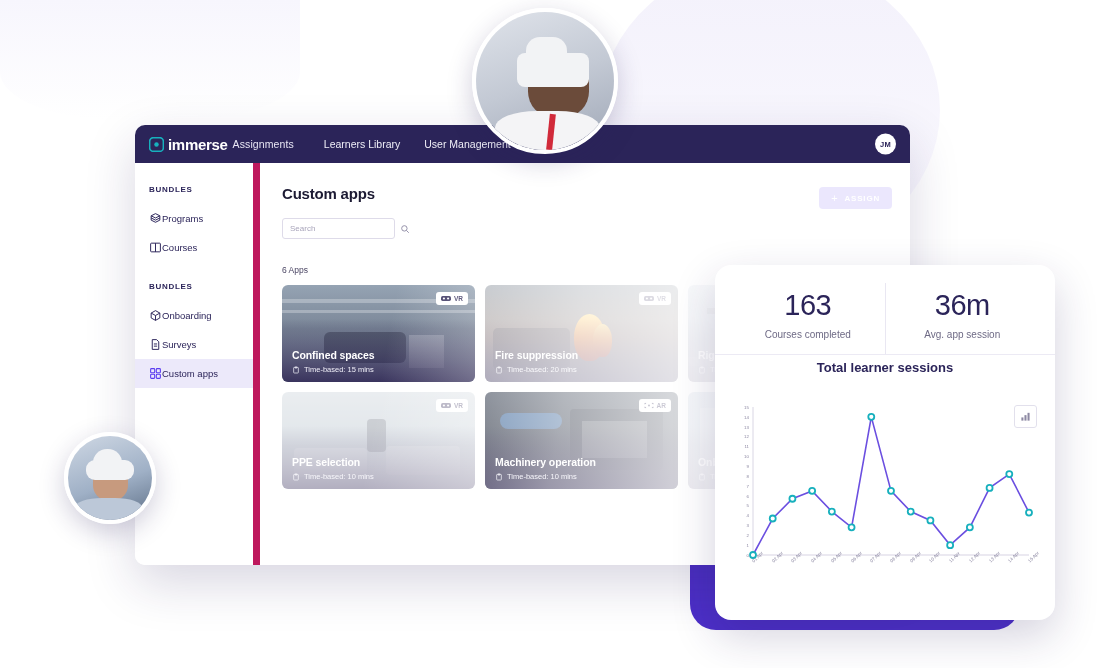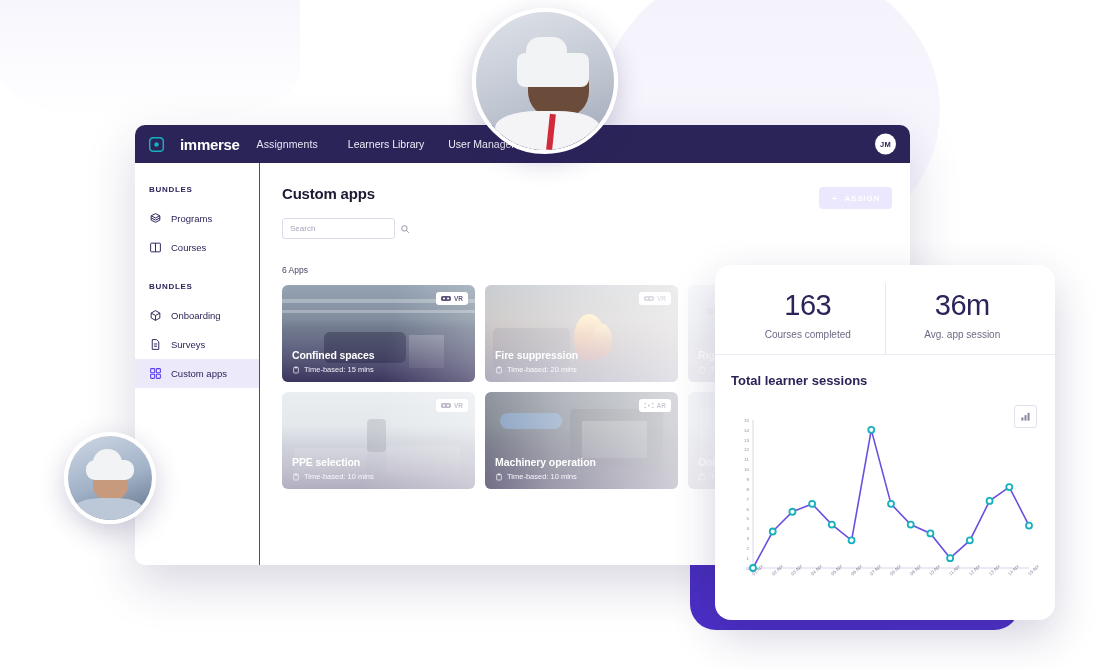--- a/index.html
+++ b/index.html
@@ -27,21 +27,21 @@
   
   .window {
     position: absolute; left: 135px; top: 125px; width: 775px; height: 440px;
     background: #ffffff; border-radius: 10px; overflow: hidden;
     box-shadow: 0 18px 50px rgba(40,30,90,.18);
   }
   .topbar {
     height: 38px; background: #2b2459; display: flex; align-items: center;
     padding: 0 14px; position: relative;
   }
-  .logo-wrap { display: flex; align-items: center; gap: 16px; }
+  .logo-wrap { display: flex; align-items: center; gap: 4px; }
   .logo-mark { width: 15px; height: 15px; position: relative; }
   .logo-mark svg { display: block; }
   .logo-text { color: #ffffff; font-size: 15px; font-weight: bold; letter-spacing: -0.3px; }
   .logo-sub { color: #e8e6f4; font-size: 10.5px; margin-left: 1px; letter-spacing: .1px; }
   .nav { display: flex; align-items: center; gap: 24px; margin-left: 30px; }
   .nav-item {
     color: #efeef7; font-size: 10.5px; display: flex; align-items: center; gap: 5px;
     cursor: pointer; white-space: nowrap;
   }
   .caret { width: 0; height: 0; border-left: 4px solid transparent; border-right: 4px solid transparent;
@@ -50,26 +50,26 @@
     position: absolute; right: 14px; top: 50%; transform: translateY(-50%);
     width: 21px; height: 21px; border-radius: 50%; background: #ffffff;
     color: #2b2459; font-size: 7.5px; font-weight: bold;
     display: flex; align-items: center; justify-content: center; letter-spacing: .2px;
   }
 
   .body-row { display: flex; height: calc(100% - 38px); }
 
   
   .sidebar { width: 125px; background: #ffffff; padding-top: 22px; flex: 0 0 125px;
-             border-right: 1px solid #be185d; }
+             border-right: 7px solid #be185d; }
   .side-head { font-size: 8px; font-weight: bold; color: #2b2459; letter-spacing: .7px;
                padding: 0 0 0 14px; margin-bottom: 10px; }
   .side-head.second { margin-top: 20px; }
   .side-item {
-    display: flex; align-items: center; gap: 9px; padding: 8px 0 8px 14px;
+    display: flex; align-items: center; padding: 8px 0 8px 14px;
     font-size: 9.5px; color: #2b2459; cursor: pointer;
   }
   .side-item.active { background: #ece9fa; }
   .side-ico { width: 13px; height: 13px; flex: 0 0 13px; display:block; }
 
   
   .main { flex: 1; position: relative; padding: 22px 0 0 22px; overflow: hidden; }
   .page-title { font-size: 15px; font-weight: bold; color: #1c1a33; letter-spacing: -.2px; }
   .assign-btn {
     position: absolute; right: 18px; top: 24px; background: #5b3df0; color: #fff;
@@ -148,22 +148,22 @@
     background: #ffffff; border-radius: 16px;
     box-shadow: 0 16px 44px rgba(40,30,90,.20);
     padding: 18px 16px 14px; overflow: hidden;
   }
   .kpis { display: flex; }
   .kpi { flex: 1; text-align: center; padding: 6px 0 14px; }
   .kpi + .kpi { border-left: 1px solid #e9e7f2; }
   .kpi-val { font-size: 29px; font-weight: normal; color: #2b2459; letter-spacing: -.5px; }
   .kpi-lab { font-size: 10px; color: #6e6a85; margin-top: 7px; }
   .panel-div { height: 1px; background: #eceaf4; margin: 0 -16px; }
-  .panel-title { font-size: 13px; font-weight: bold; color: #2b2459;
-                 margin-top: 18px; }
+  .panel-title { text-align: center; font-size: 13px; font-weight: bold; color: #2b2459;
+                 margin-top: 5px; }
   .chart-tool {
     position: absolute; right: 18px; top: 140px; width: 23px; height: 23px;
     border: 1px solid #e2e0ec; border-radius: 3px; background: #fff;
     display: flex; align-items: center; justify-content: center; cursor: pointer;
   }
   .chart-wrap { position: relative; margin-top: 26px; height: 170px; }
   .chart-svg { display: block; }
   .xlab {
     position: absolute; font-size: 4.6px; color: #8a86a0;
     transform: rotate(-45deg); transform-origin: left top; white-space: nowrap;

